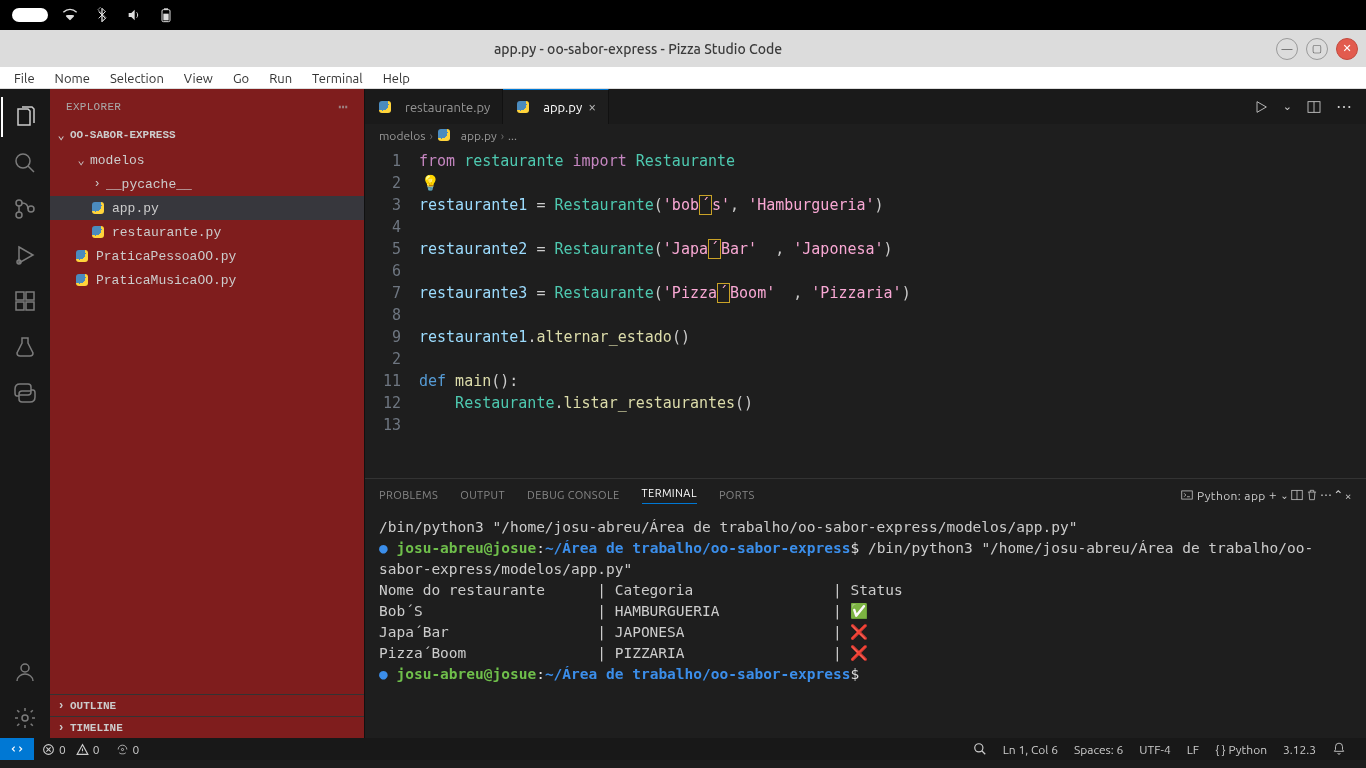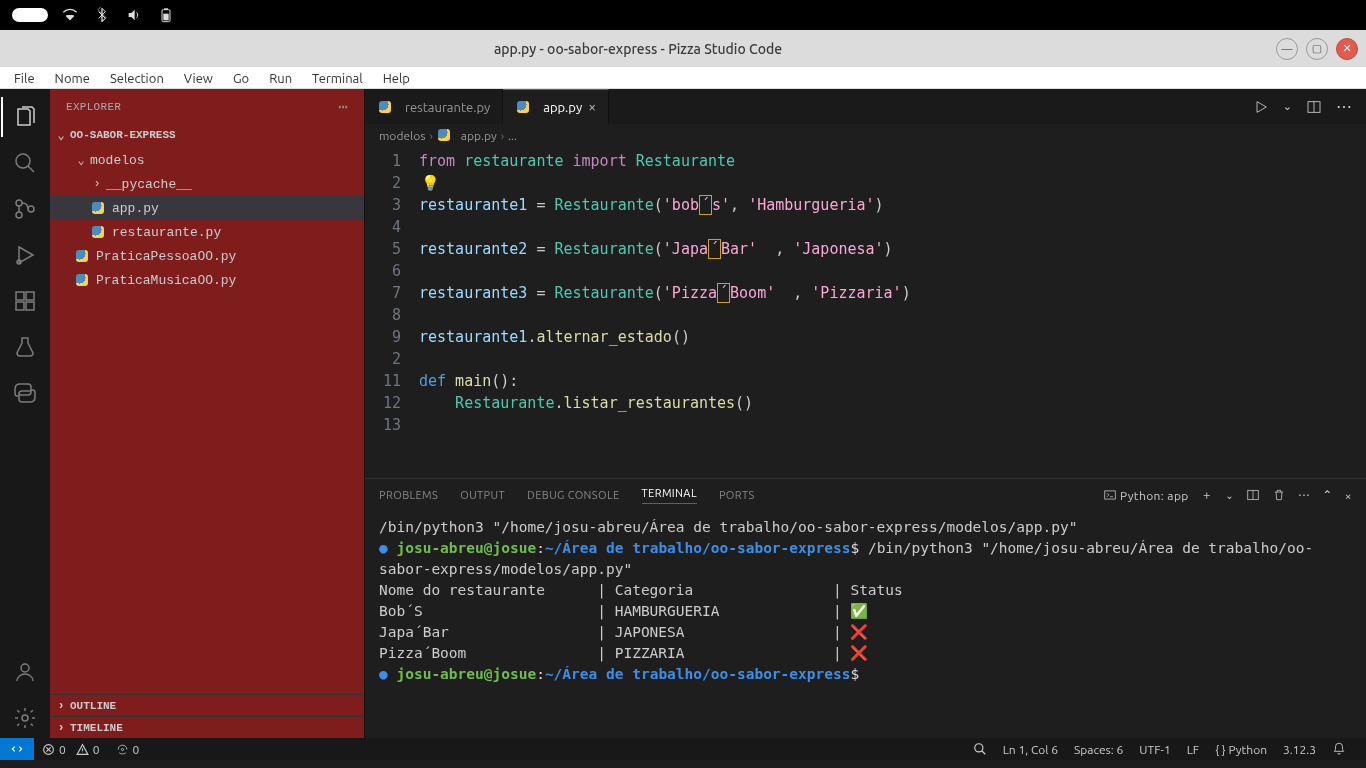--- a/index.html
+++ b/index.html
@@ -60,21 +60,21 @@
 .k-fn { color: #dcdcaa; }
 .k-str { color: #f9a8d4; }
 .k-var { color: #9cdcfe; }
 .k-blue { color: #569cd6; }
 .cursorbox { border: 1px solid #c9a227; padding: 0 1px; }
 .bulb { position: absolute; left: 2px; top: 26px; color: #ffcc00; font-size: 15px; }
 
 .panel { height: 260px; border-top: 1px solid #333; background: #1e1e1e; display: flex; flex-direction: column; }
 .panel-tabs { height: 32px; display: flex; align-items: center; padding: 0 14px; gap: 22px; font-size: 11px; letter-spacing: 0.4px; color: #888; }
 .panel-tab.active { color: #fff; border-bottom: 1px solid #0078d4; padding-bottom: 4px; }
-.panel-right { margin-left: auto; display: flex; align-items: center; gap: 12px; color: #ccc; font-size: 12px; }
+.panel-right { margin-left: auto; display: flex; align-items: center; gap: 1px; color: #ccc; font-size: 12px; }
 .panel-right svg { width: 14px; height: 14px; stroke: #ccc; fill: none; stroke-width:1.3;}
 .termbody { flex: 1; padding: 6px 14px; font-family: monospace; font-size: 14.5px; line-height: 21px; white-space: pre-wrap; overflow: hidden; color: #ccc; }
 .t-green { color: #6fbf4b; font-weight: 600; }
 .t-blue { color: #3b8eea; font-weight: 600; }
 .t-white { color: #ddd; }
 .dot-blue { color: #3b8eea; }
 
 .statusbar { height: 22px; background: #181818; display: flex; align-items: center; color: #ccc; font-size: 12px; padding-right: 12px; }
 .remote { width: 34px; height: 22px; background: #0078d4; display: flex; align-items: center; justify-content: center; color: #fff; }
 .sb-item { padding: 0 8px; display: flex; align-items: center; gap: 4px; }
@@ -350,21 +350,21 @@
   </div>
   <div class="sb-spacer"></div>
   <div class="sb-item">
     <svg width="14" height="14" viewBox="0 0 24 24" stroke="#ccc" fill="none" stroke-width="2">
         <circle cx="10" cy="10" r="7"></circle>
         <path d="M15 15l6 6"></path>
       </svg>
   </div>
   <div class="sb-item">Ln 1, Col 6</div>
   <div class="sb-item">Spaces: 6</div>
-  <div class="sb-item">UTF-1</div>
+  <div class="sb-item">UTF-4</div>
   <div class="sb-item">LF</div>
   <div class="sb-item">{ } Python</div>
   <div class="sb-item">3.12.3</div>
   <div class="sb-item">
     <svg width="14" height="14" viewBox="0 0 24 24" stroke="#ccc" fill="none" stroke-width="1.5">
         <path d="M6 8a6 6 0 0 1 12 0v5l2 3H4l2-3zM10 19a2 2 0 0 0 4 0"></path>
       </svg>
   </div>
 </div>
 

